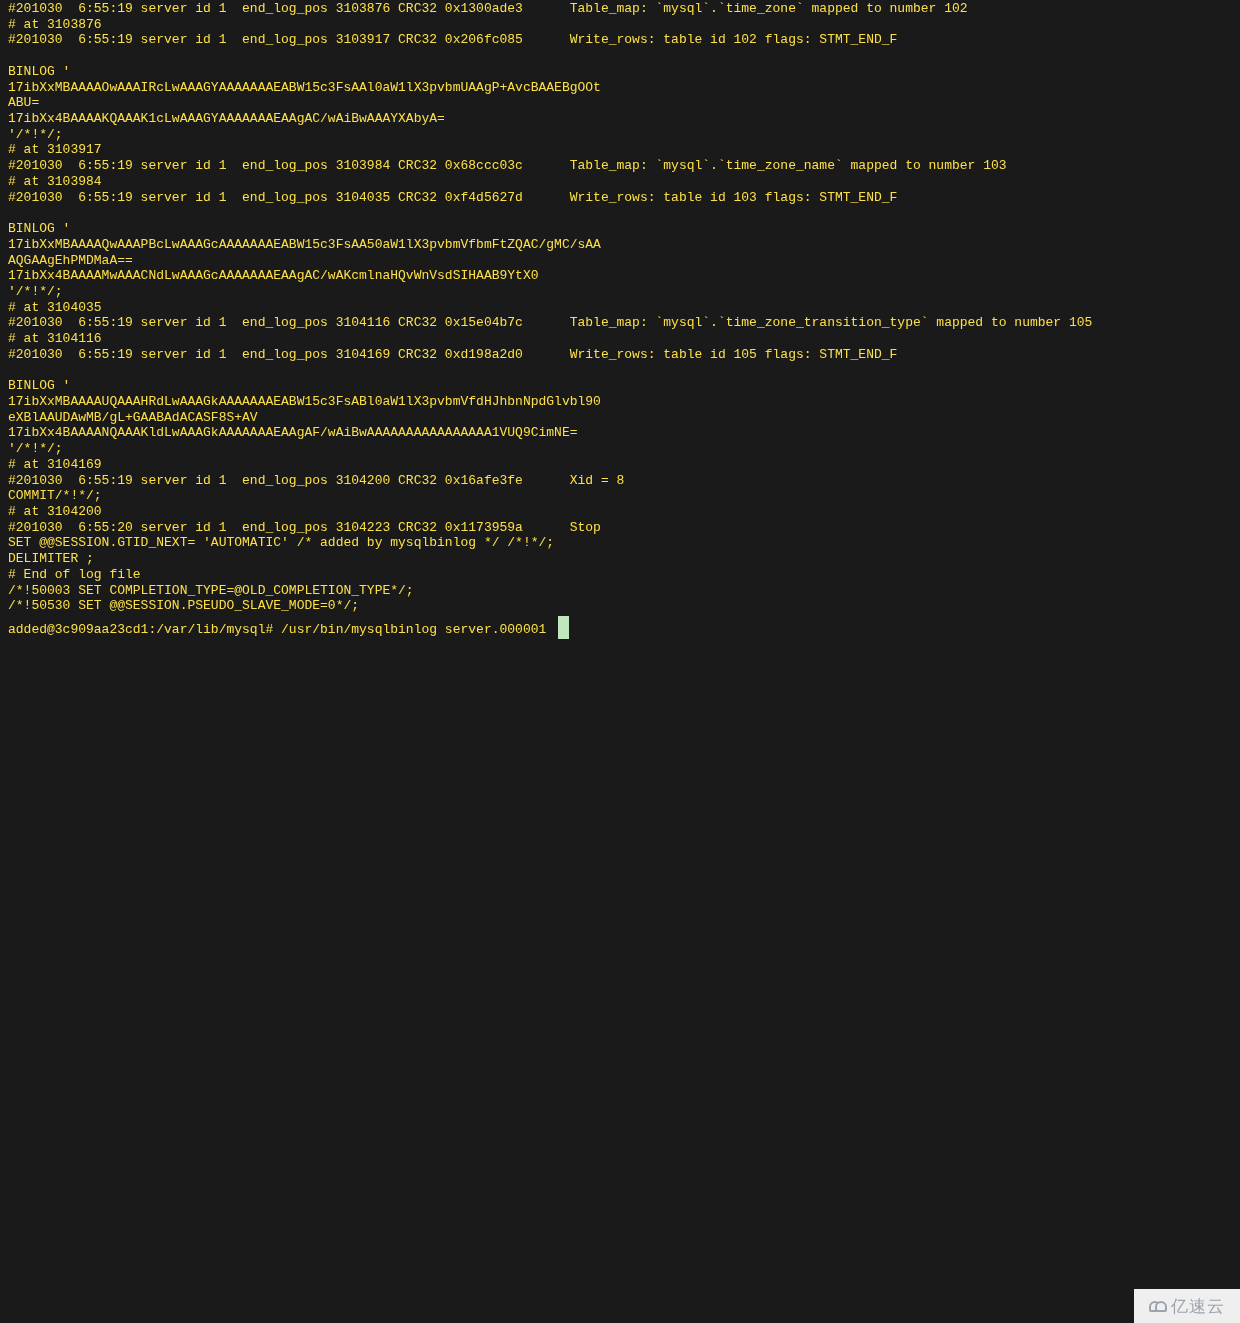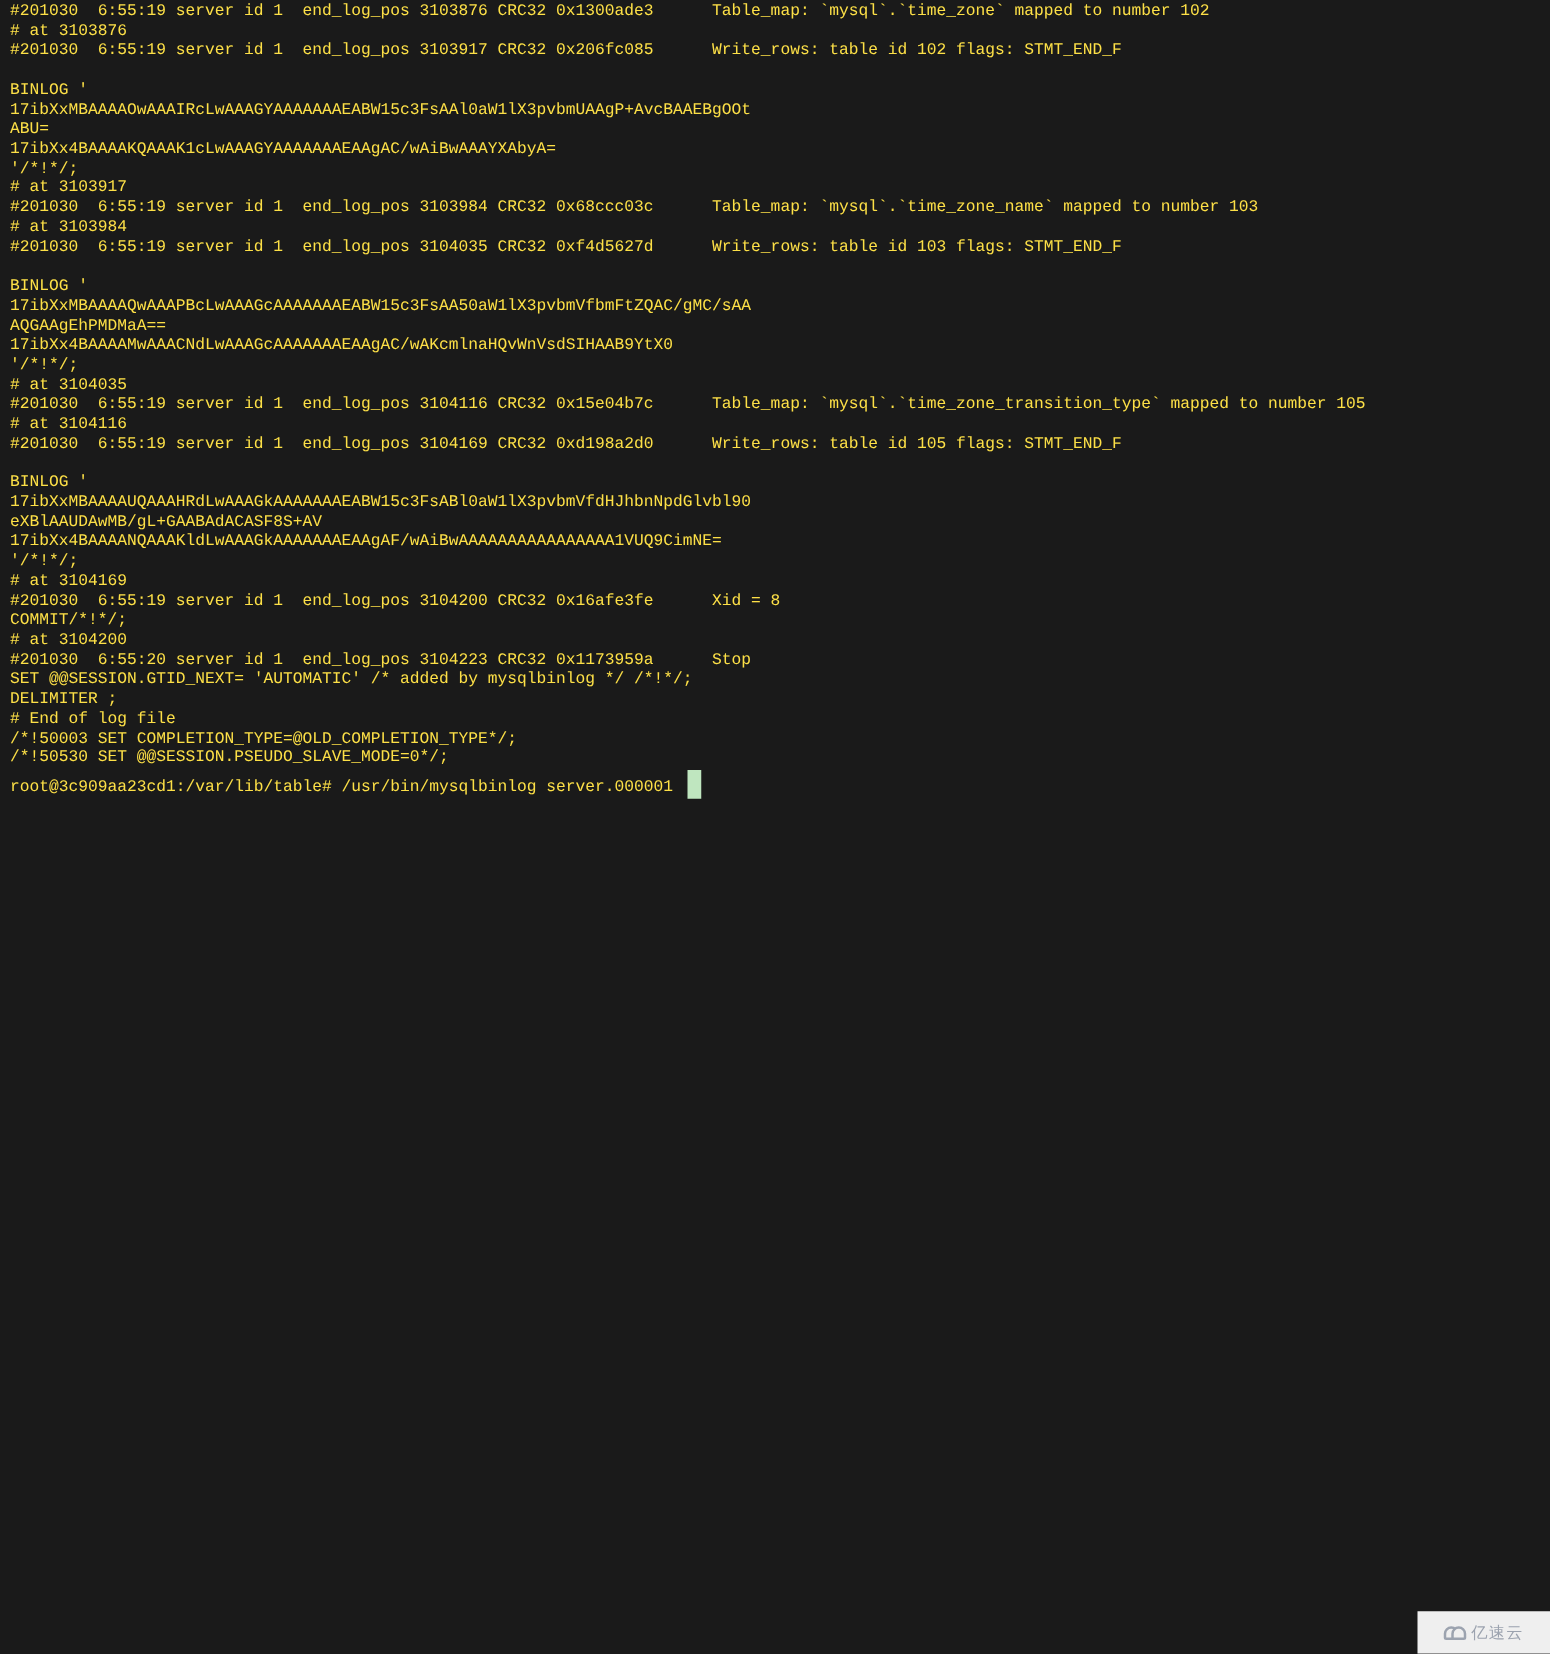--- a/index.html
+++ b/index.html
@@ -38,21 +38,21 @@
     right: 0;
     bottom: 0;
     width: 106px;
     height: 34px;
     background: #efefef;
     display: flex;
     align-items: center;
     justify-content: center;
     gap: 4px;
     font-family: sans-serif;
-    font-size: 13px;
+    font-size: 17px;
     color: #9ca3af;
     letter-spacing: 1px;
   }
   .wm-icon {
     width: 18px;
     height: 12px;
     position: relative;
   }
   .wm-icon::before, .wm-icon::after {
     content: "";
@@ -102,18 +102,18 @@
 # at 3104169
 #201030  6:55:19 server id 1  end_log_pos 3104200 CRC32 0x16afe3fe      Xid = 8
 COMMIT/*!*/;
 # at 3104200
 #201030  6:55:20 server id 1  end_log_pos 3104223 CRC32 0x1173959a      Stop
 SET @@SESSION.GTID_NEXT= 'AUTOMATIC' /* added by mysqlbinlog */ /*!*/;
 DELIMITER ;
 # End of log file
 /*!50003 SET COMPLETION_TYPE=@OLD_COMPLETION_TYPE*/;
 /*!50530 SET @@SESSION.PSEUDO_SLAVE_MODE=0*/;</span>
-<span>root@3c909aa23cd1:/var/lib/table# </span><span>/usr/bin/mysqlbinlog server.000001</span> <span class="cursor"></span></pre>
+<span>added@3c909aa23cd1:/var/lib/mysql# </span><span>/usr/bin/mysqlbinlog server.000001</span> <span class="cursor"></span></pre>
 
 <div class="watermark">
   <span class="wm-icon"></span>
   <span>亿速云</span>
 </div>
 
 </body></html>

